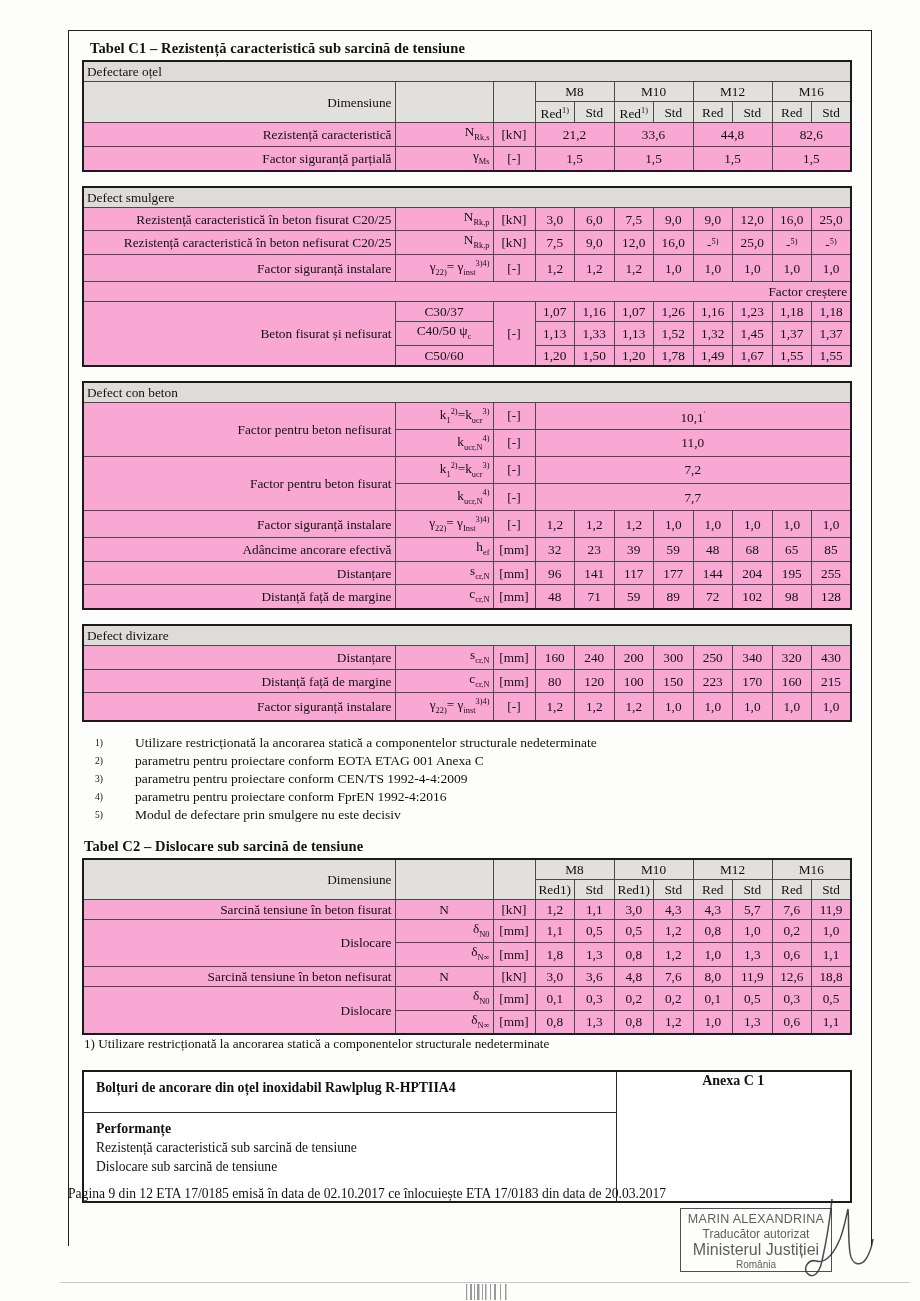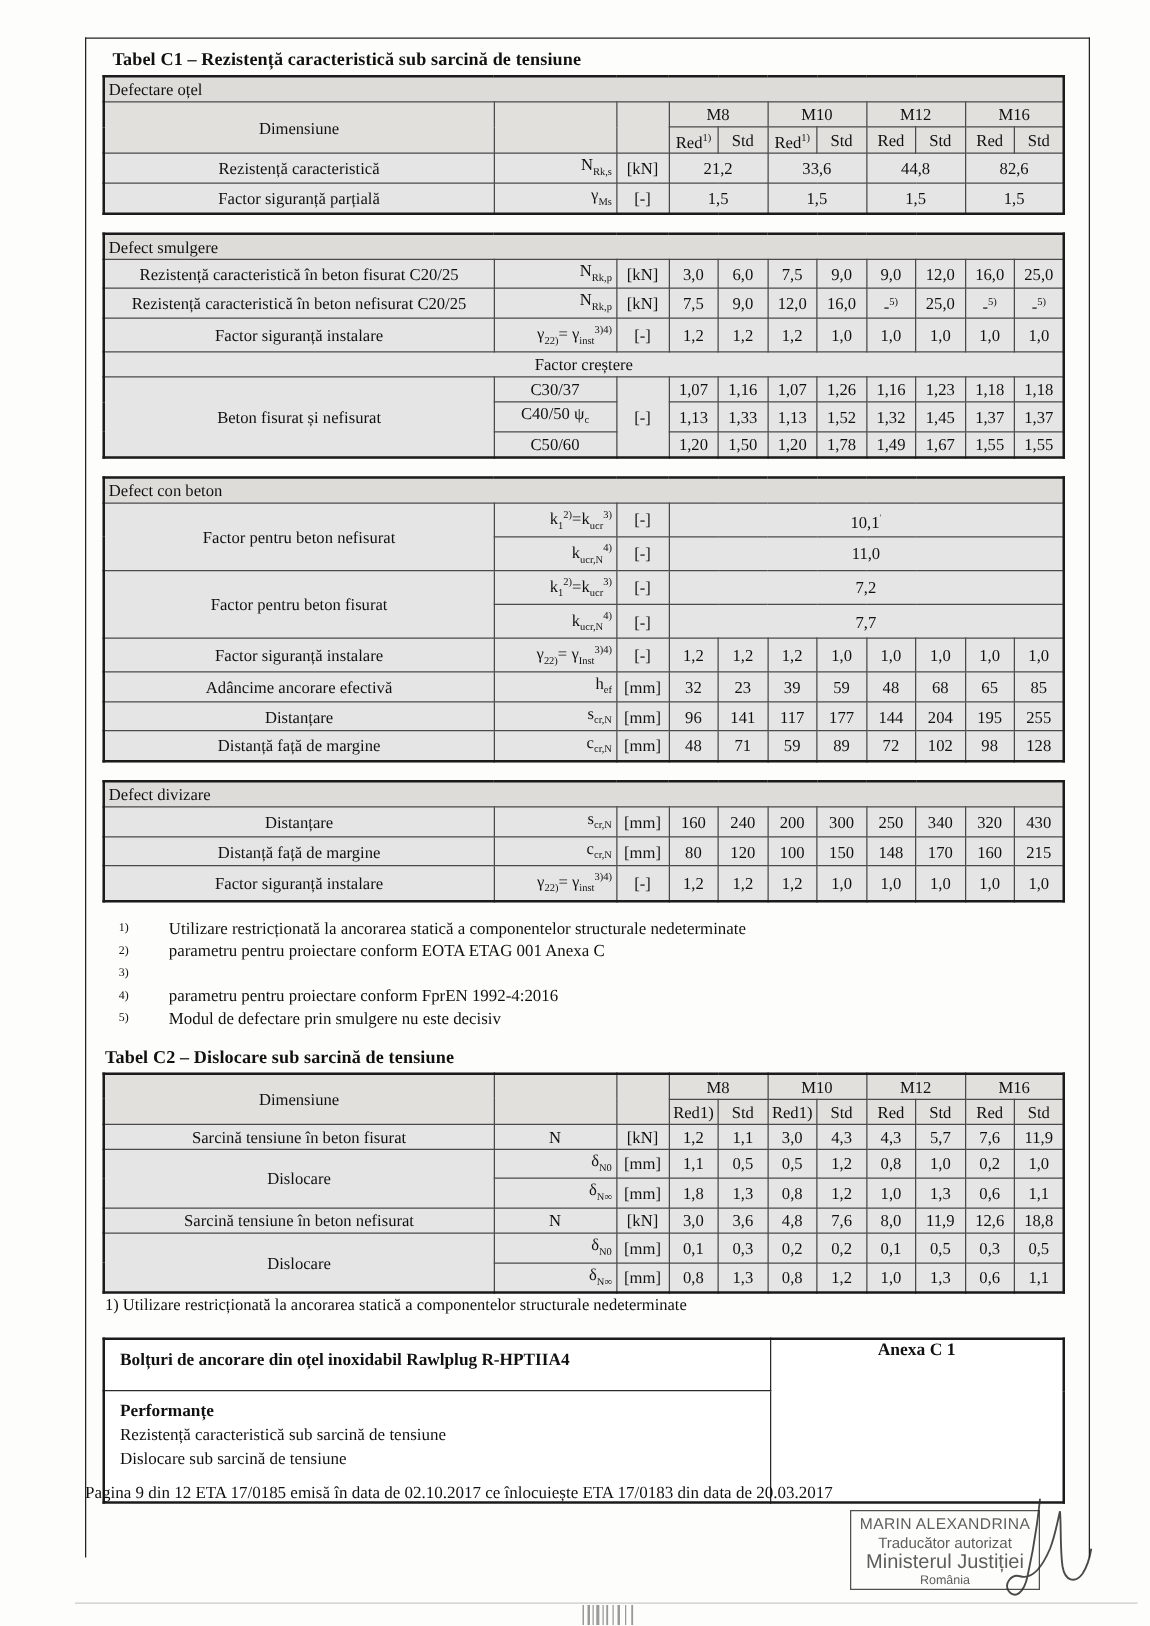--- a/index.html
+++ b/index.html
@@ -17,35 +17,35 @@
     position:absolute;left:60px;top:1282px;width:850px;height:1px;background:#c9c9c9;
   }
   .content{position:absolute;left:82px;top:40px;width:775px;}
 
   .tbl-title{
     font-weight:bold;font-size:14.5px;letter-spacing:.1px;
     margin:0 0 3px 8px;
   }
   table.doc{
     border-collapse:collapse;width:768px;table-layout:fixed;
-    margin-bottom:0;background:#e5e5e5;
+    margin-bottom:0;background:#f9a8d4;
   }
   table.doc td,table.doc th{
     border:1px solid #4a4a4a;
     font-size:13.3px;font-weight:normal;
     padding:1px 3px;height:17px;line-height:15px;
     vertical-align:middle;
   }
   table.doc{border:2px solid #1b1b1b;}
   .sect-head td{
     background:#dedcd8;font-weight:bold;font-size:13.6px;
     text-align:left;padding-left:4px;height:18px;
   }
   .hdr-shade{background:#e2e0dc;}
-  .lbl{text-align:center;padding-left:4px;}
+  .lbl{text-align:right;padding-left:4px;}
   .sym{text-align:right;padding-right:4px;font-size:12.6px;white-space:nowrap;}
   .unit{text-align:center;font-size:12.6px;}
   .num{text-align:center;}
   .ctr{text-align:center;}
   sub{font-size:8.4px;}
   sup{font-size:8.4px;}
   .gap{height:14px;}
 
   .footnotes{margin:12px 0 0 0;}
   .fn-row{display:flex;align-items:flex-start;line-height:17px;}
@@ -381,21 +381,21 @@
       <td class="num">430</td>
     </tr>
     <tr>
       <td class="lbl">Distanță față de margine</td>
       <td class="sym">c<sub>cr,N</sub></td>
       <td class="unit">[mm]</td>
       <td class="num">80</td>
       <td class="num">120</td>
       <td class="num">100</td>
       <td class="num">150</td>
-      <td class="num">148</td>
+      <td class="num">223</td>
       <td class="num">170</td>
       <td class="num">160</td>
       <td class="num">215</td>
     </tr>
     <tr>
       <td class="lbl">Factor siguranță instalare</td>
       <td class="sym">γ<sub>22)</sub>= γ<sub>inst</sub><sup>3)4)</sup></td>
       <td class="unit">[-]</td>
       <td class="num">1,2</td>
       <td class="num">1,2</td>
@@ -413,20 +413,21 @@
     <div class="fn-row">
       <span class="fn-mark">1)</span>
       <span class="fn-text">Utilizare restricționată la ancorarea statică a componentelor structurale nedeterminate</span>
     </div>
     <div class="fn-row">
       <span class="fn-mark">2)</span>
       <span class="fn-text">parametru pentru proiectare conform EOTA ETAG 001 Anexa C</span>
     </div>
     <div class="fn-row">
       <span class="fn-mark">3)</span>
+      <span class="fn-text">parametru pentru proiectare conform CEN/TS 1992-4-4:2009</span>
     </div>
     <div class="fn-row">
       <span class="fn-mark">4)</span>
       <span class="fn-text">parametru pentru proiectare conform FprEN 1992-4:2016</span>
     </div>
     <div class="fn-row">
       <span class="fn-mark">5)</span>
       <span class="fn-text">Modul de defectare prin smulgere nu este decisiv</span>
     </div>
   </div>

